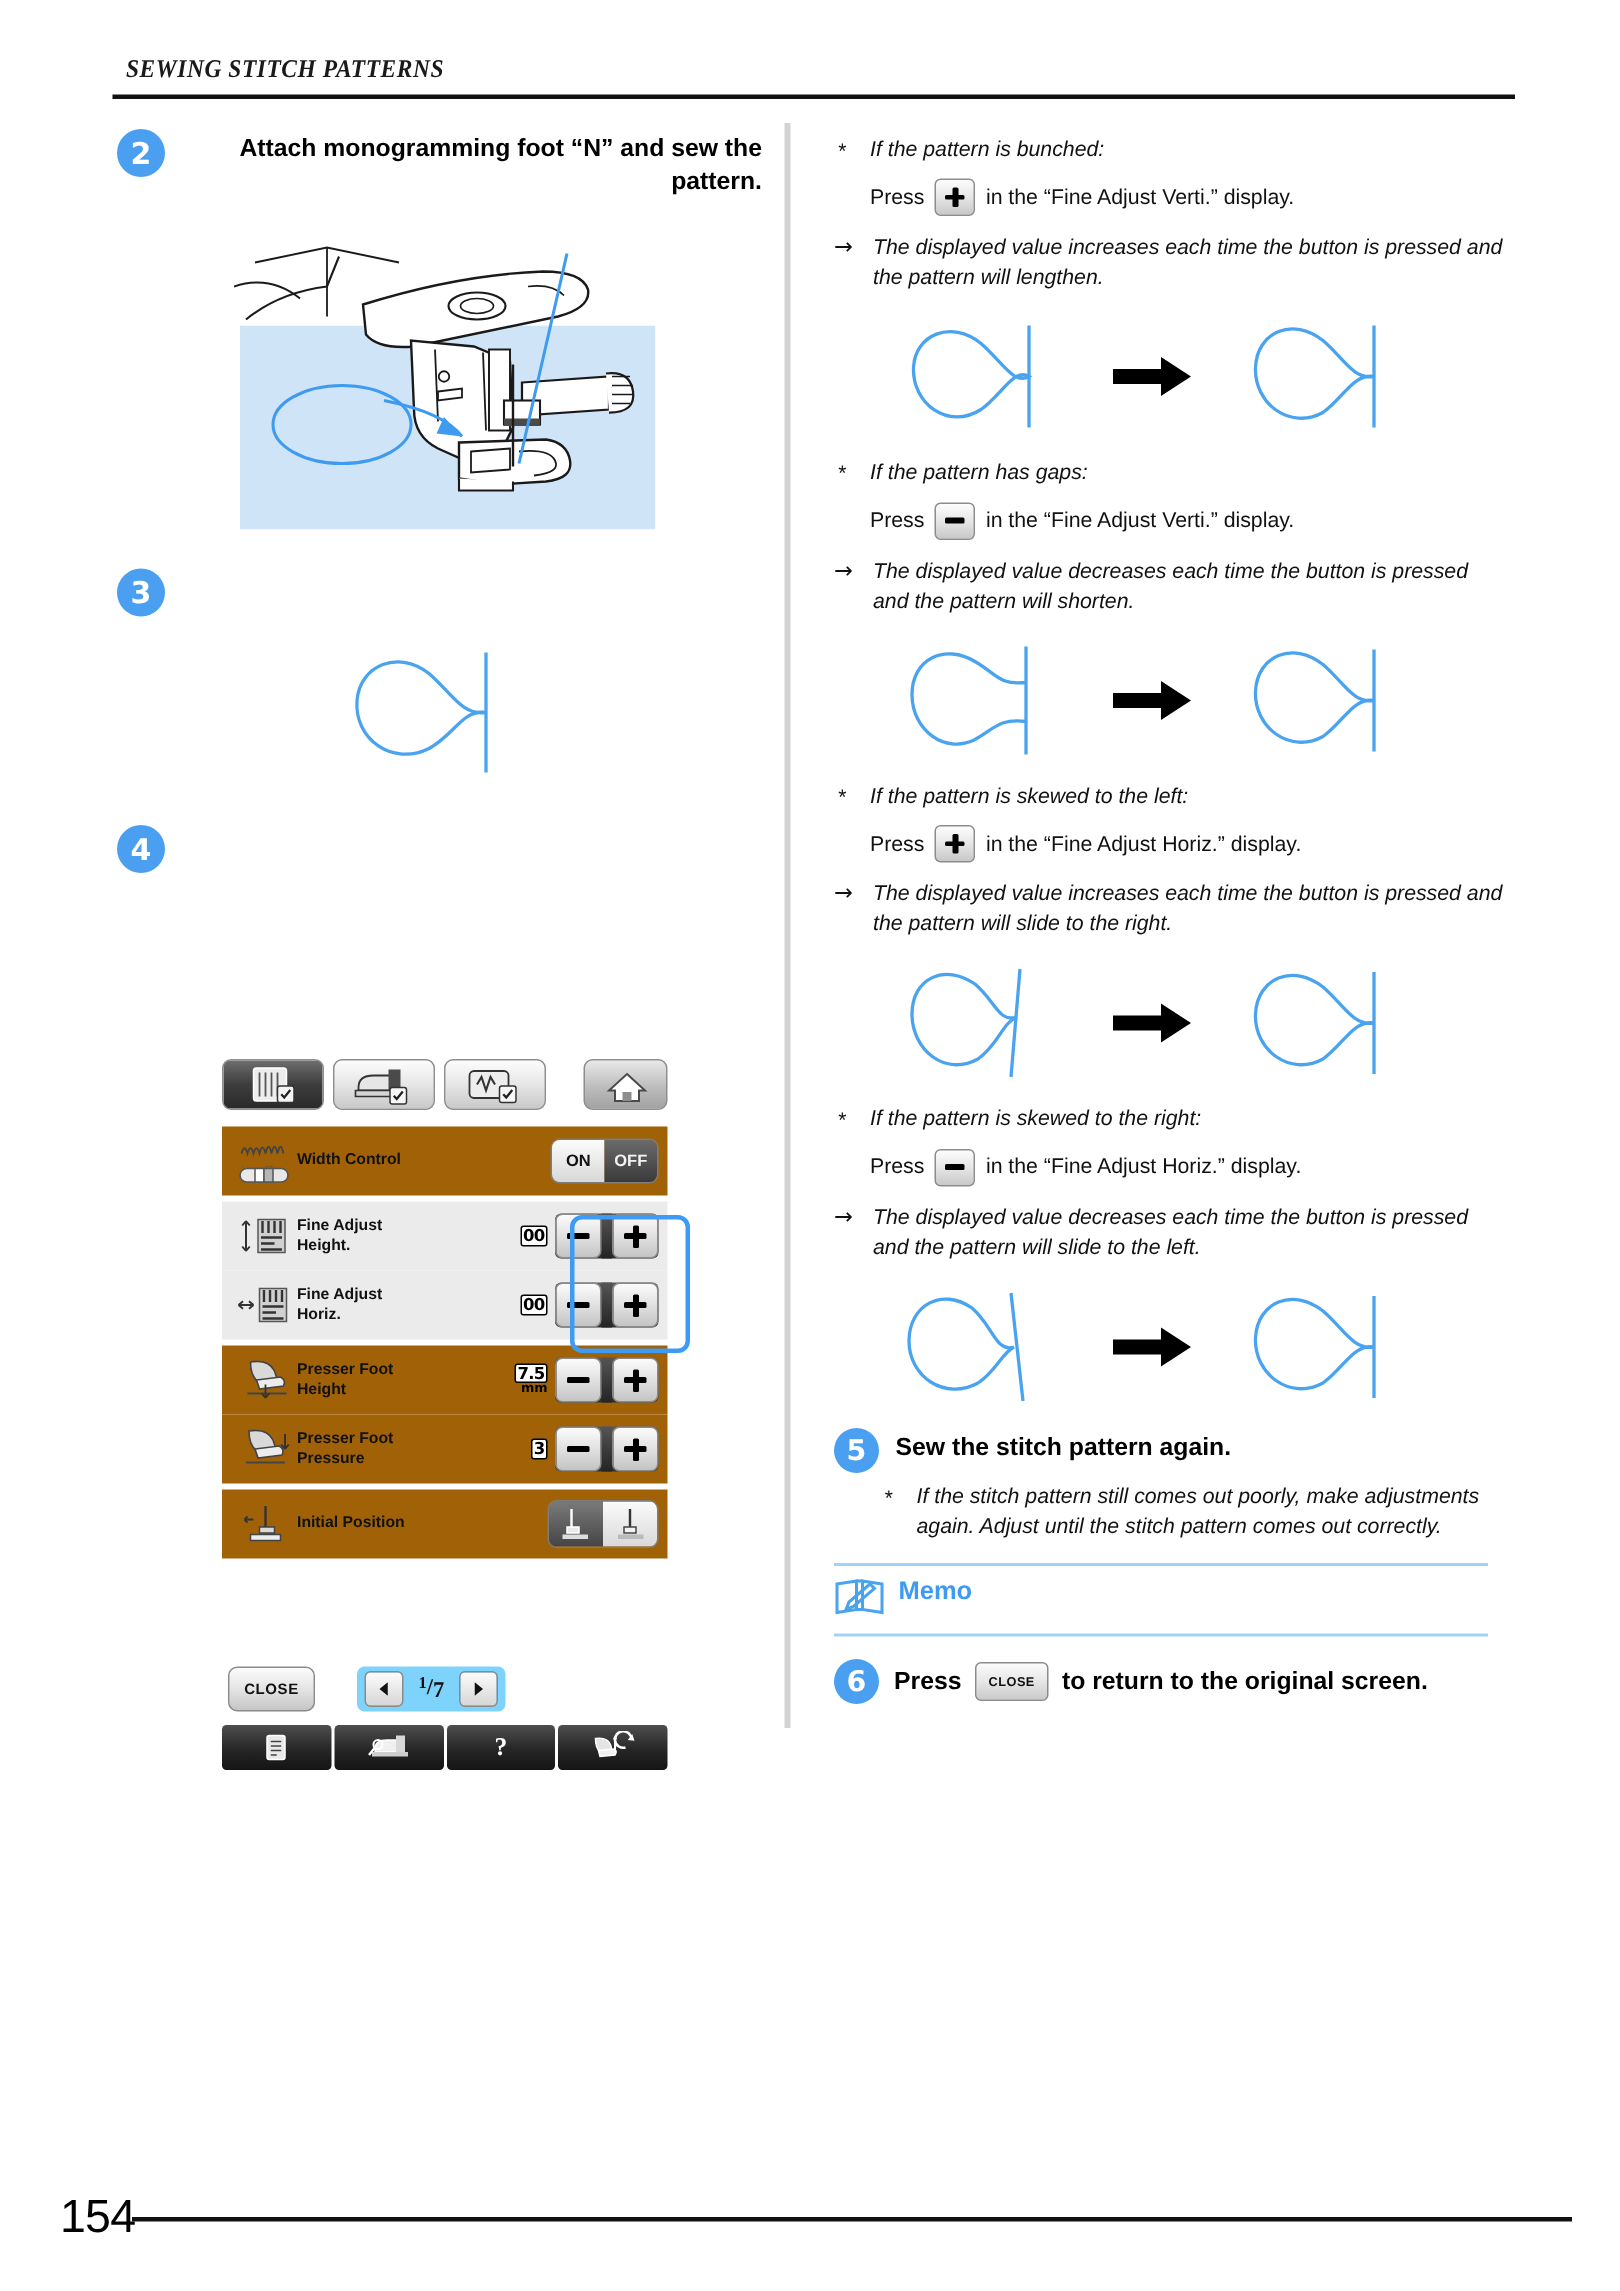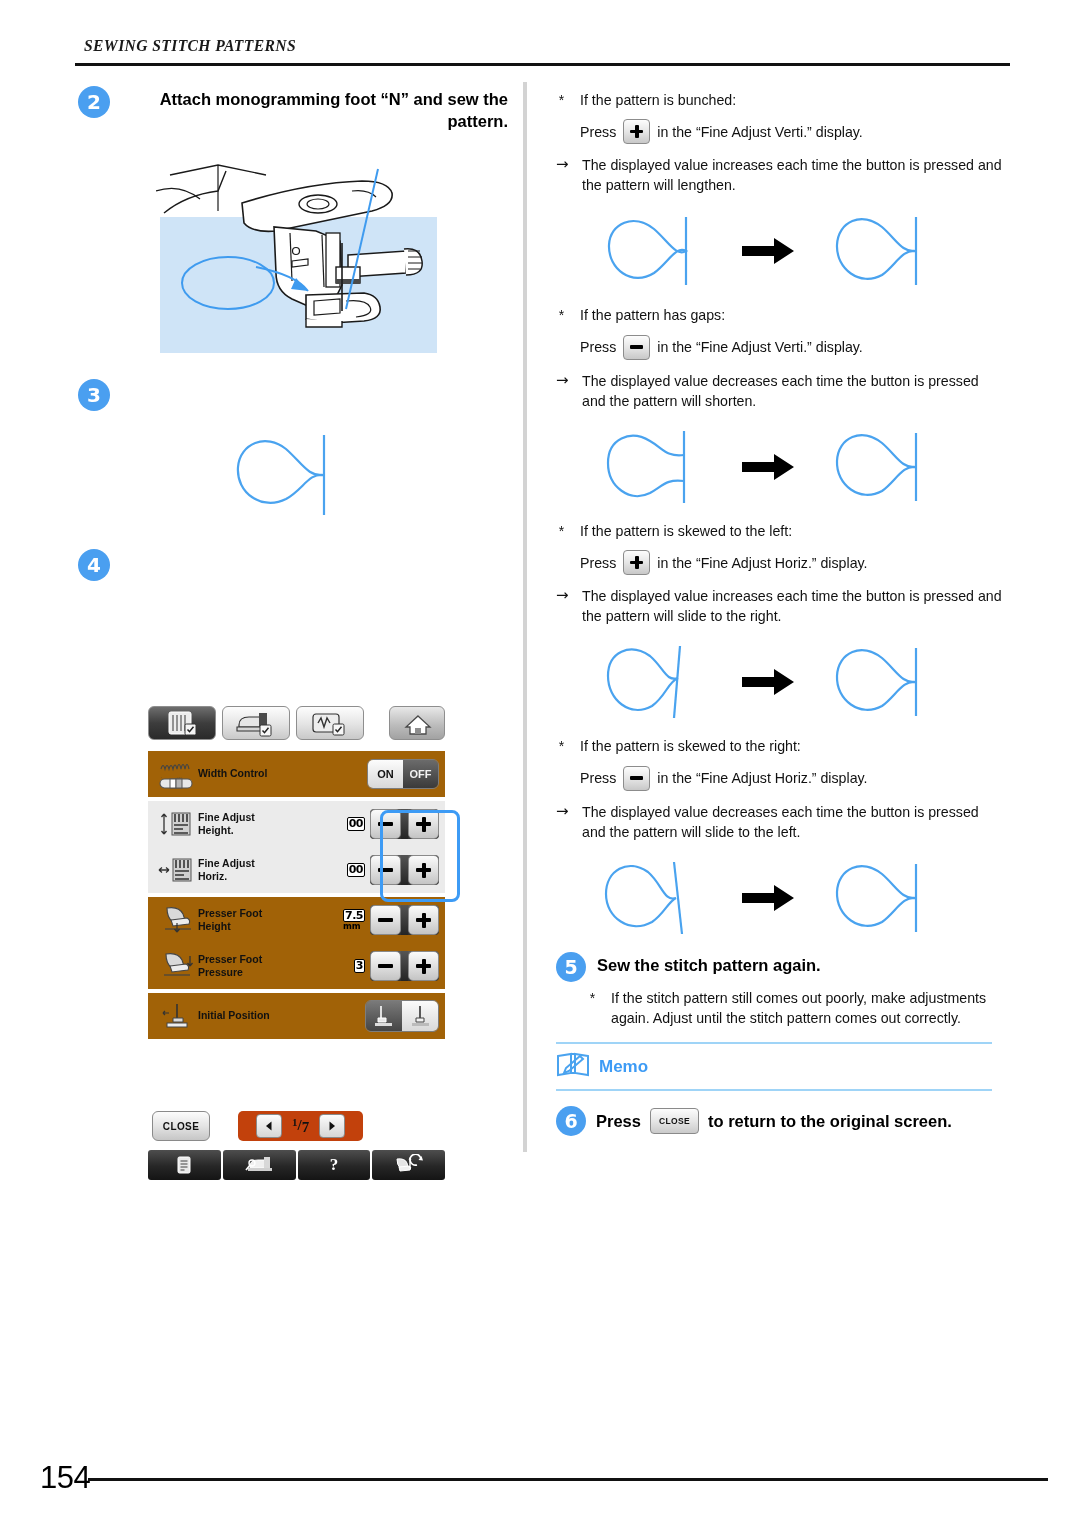--- a/index.html
+++ b/index.html
@@ -116,21 +116,21 @@
   .srow-ico { width: 42px; flex: 0 0 42px; display: flex; align-items: center; justify-content: center; }
   .srow-label {
     flex: 1 1 auto;
     font-family: "Liberation Sans", sans-serif;
     font-size: 10.5px; font-weight: bold; color: #111;
     line-height: 1.25;
   }
   .srow-val {
     font-family: "DejaVu Sans", sans-serif;
     font-size: 12px; font-weight: bold; color: #000;
-    text-align: left; padding-right: 5px;
+    text-align: right; padding-right: 5px;
     line-height: 1.05;
   }
   .srow-val .unit { font-size: 8.5px; display: block; font-weight: bold; }
   .val-box {
     display: inline-block; padding: 0 1px;
     border: 1.4px solid #000; border-radius: 2px;
     background: #fff; font-size: 11px; letter-spacing: -.5px;
   }
 
   .pm {
@@ -186,21 +186,21 @@
   .close-btn {
     width: 58px; height: 30px; border-radius: 6px;
     border: 1px solid #8a8a8a;
     background: linear-gradient(180deg,#fcfcfc 0%,#e4e4e4 50%,#c6c6c6 100%);
     display: flex; align-items: center; justify-content: center;
     font-family: "Liberation Sans", sans-serif;
     font-size: 10px; font-weight: bold; color: #111; letter-spacing: .4px;
   }
   .pager {
     display: flex; align-items: center; gap: 4px;
-    background: #c2410c; border-radius: 5px; padding: 3px 18px;
+    background: #7dd3fc; border-radius: 5px; padding: 3px 5px;
   }
   .pg-btn {
     width: 26px; height: 24px; border-radius: 4px;
     border: 1px solid #8a8a8a;
     background: linear-gradient(180deg,#fcfcfc,#d6d6d6);
     display:flex; align-items:center; justify-content:center;
   }
   .pg-num {
     font-family: "Liberation Serif", serif;
     font-size: 15px; font-weight: bold; color: #111;
@@ -227,21 +227,21 @@
     font-family: "Liberation Sans", sans-serif;
     font-size: 14px; color: #111; padding-top: 2px;
   }
   .arrow-mark {
     width: 17px; flex: 0 0 17px;
     font-family: "DejaVu Sans", sans-serif;
     font-size: 15px; color: #111;
   }
   .btext {
     font-family: "Liberation Sans", sans-serif;
-    font-size: 14.2px; line-height: 1.42; color: #111;
+    font-size: 14.2px; line-height: 1.42; color: #111; font-style: italic;
   }
   .press-line {
     display: flex; align-items: center; gap: 7px;
     margin: 9px 0 0 24px;
     font-family: "Liberation Sans", sans-serif;
     font-size: 14.2px; color: #111;
   }
   .mini-btn {
     width: 27px; height: 25px; border-radius: 4px;
     border: 1px solid #8c8c8c;
@@ -253,21 +253,21 @@
   .mini-btn.plus::after { content:""; position:absolute; width: 3.5px; height: 13px; background:#000; border-radius:1px; }
 
   .arrow-desc { display: flex; gap: 9px; margin-top: 11px; }
 
   .fig-row {
     display: flex; align-items: center; gap: 34px;
     margin: 16px 0 0 46px;
   }
 
   .memo-sep { height: 2px; background: #9fd4f7; margin: 14px 0 0 0; width: 436px; }
-  .memo-head { display: flex; align-items: flex-end; gap: 9px; margin-top: 7px; }
+  .memo-head { display: flex; align-items: flex-start; gap: 9px; margin-top: 7px; }
   .memo-title {
     color: #3d9bf5; font-weight: bold; font-size: 17px;
     font-family: "Liberation Sans", sans-serif;
   }
   .memo-body {
     font-family: "Liberation Sans", sans-serif;
     font-size: 14.5px; line-height: 1.38; color: #111;
     margin: 1px 0 0 46px;
   }
   .memo-body .dot { margin-right: 5px; }

